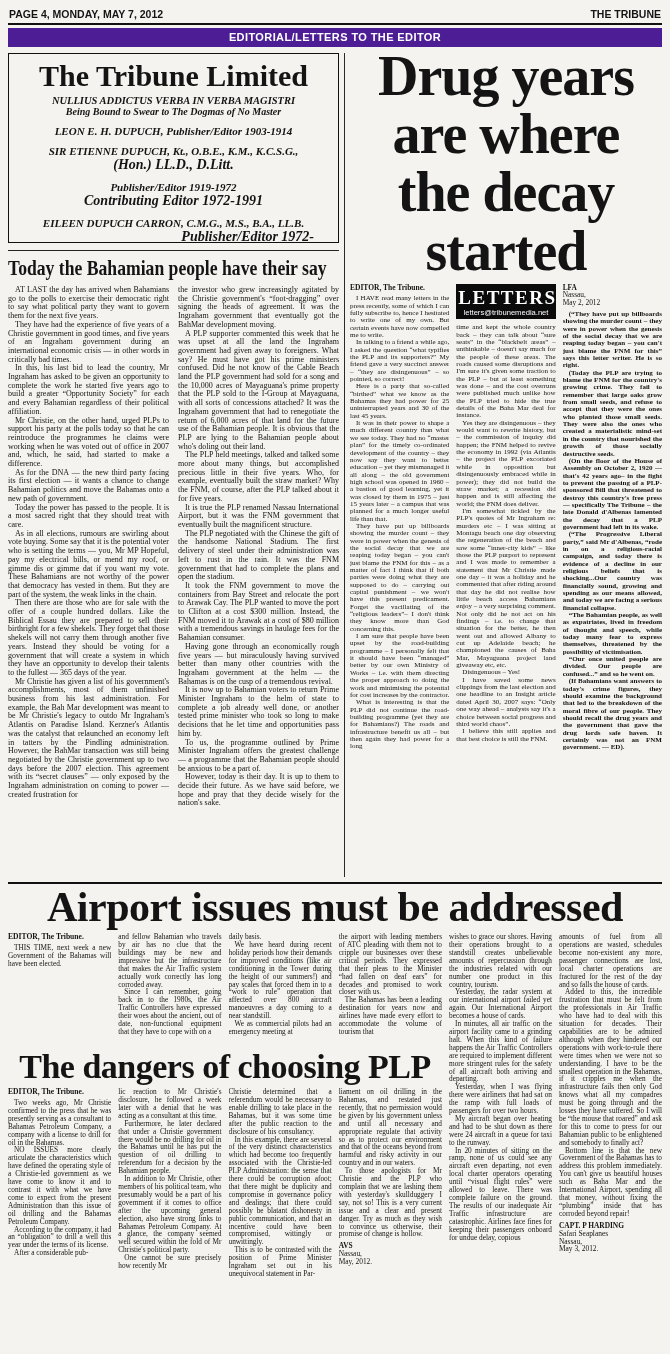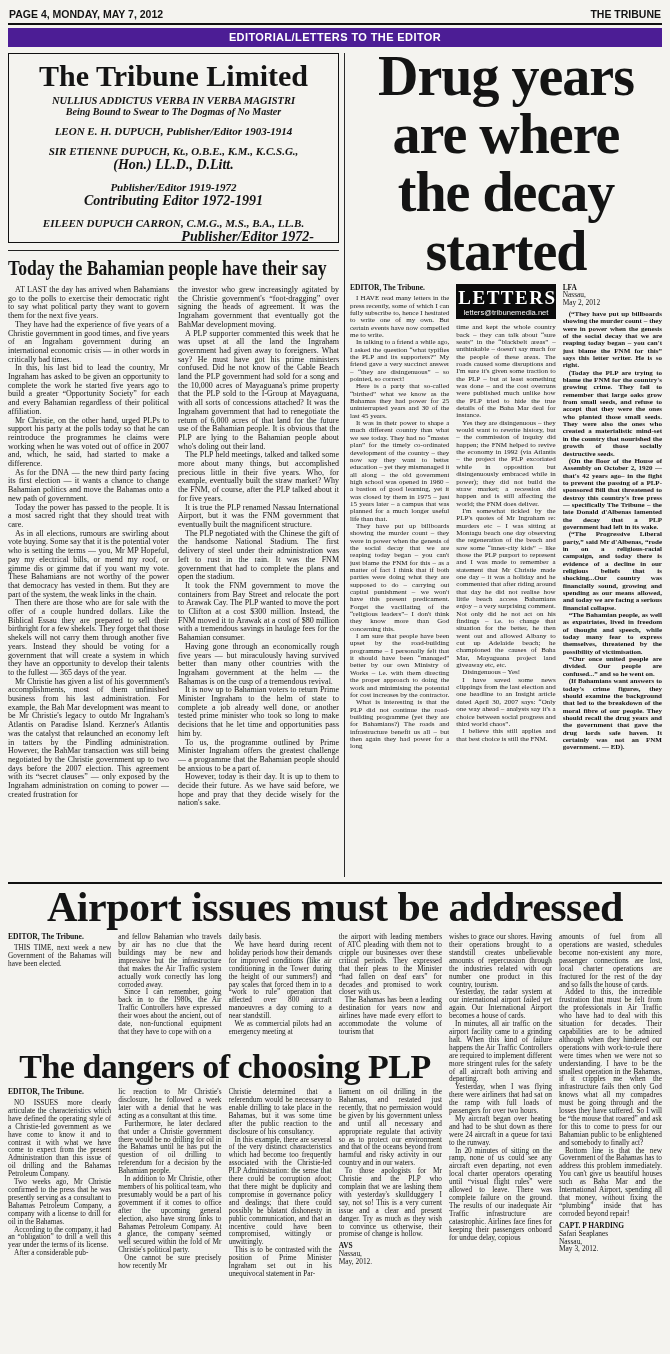--- a/index.html
+++ b/index.html
@@ -236,22 +236,22 @@
               <p>the airport with leading members of ATC pleading with them not to cripple our businesses over these critical periods. They expressed that their pleas to the Minister “had fallen on deaf ears” for decades and promised to work closer with us.</p>
               <p>The Bahamas has been a leading destination for years now and airlines have made every effort to accommodate the volume of tourism that</p>
             </div>
         </div>
 
         <h2 class="plp-headline">The dangers of choosing PLP</h2>
         <div class="plp-band">
           <div class="bt-col">
             <div class="salutation">EDITOR, The Tribune.</div>
             <div>
+                <p>Two weeks ago, Mr Christie confirmed to the press that he was presently serving as a consultant to Bahamas Petroleum Company, a company with a license to drill for oil in the Bahamas.</p>
                 <p>NO ISSUES more clearly articulate the characteristics which have defined the operating style of a Christie-led government as we have come to know it and to contrast it with what we have come to expect from the present Administration than this issue of oil drilling and the Bahamas Petroleum Company.</p>
-                <p>Two weeks ago, Mr Christie confirmed to the press that he was presently serving as a consultant to Bahamas Petroleum Company, a company with a license to drill for oil in the Bahamas.</p>
                 <p>According to the company, it had an “obligation” to drill a well this year under the terms of its license.</p>
                 <p>After a considerable pub-</p>
               </div>
           </div>
           <div class="bt-col no-first-indent">
               <p>lic reaction to Mr Christie's disclosure, he followed a week later with a denial that he was acting as a consultant at this time.</p>
               <p>Furthermore, he later declared that under a Christie government there would be no drilling for oil in the Bahamas until he has put the question of oil drilling to referendum for a decision by the Bahamian people.</p>
               <p>In addition to Mr Christie, other members of his political team, who presumably would be a part of his government if it comes to office after the upcoming general election, also have strong links to Bahamas Petroleum Company. At a glance, the company seemed well secured within the fold of Mr Christie's political party.</p>
               <p>One cannot be sure precisely how recently Mr</p>
             </div>

